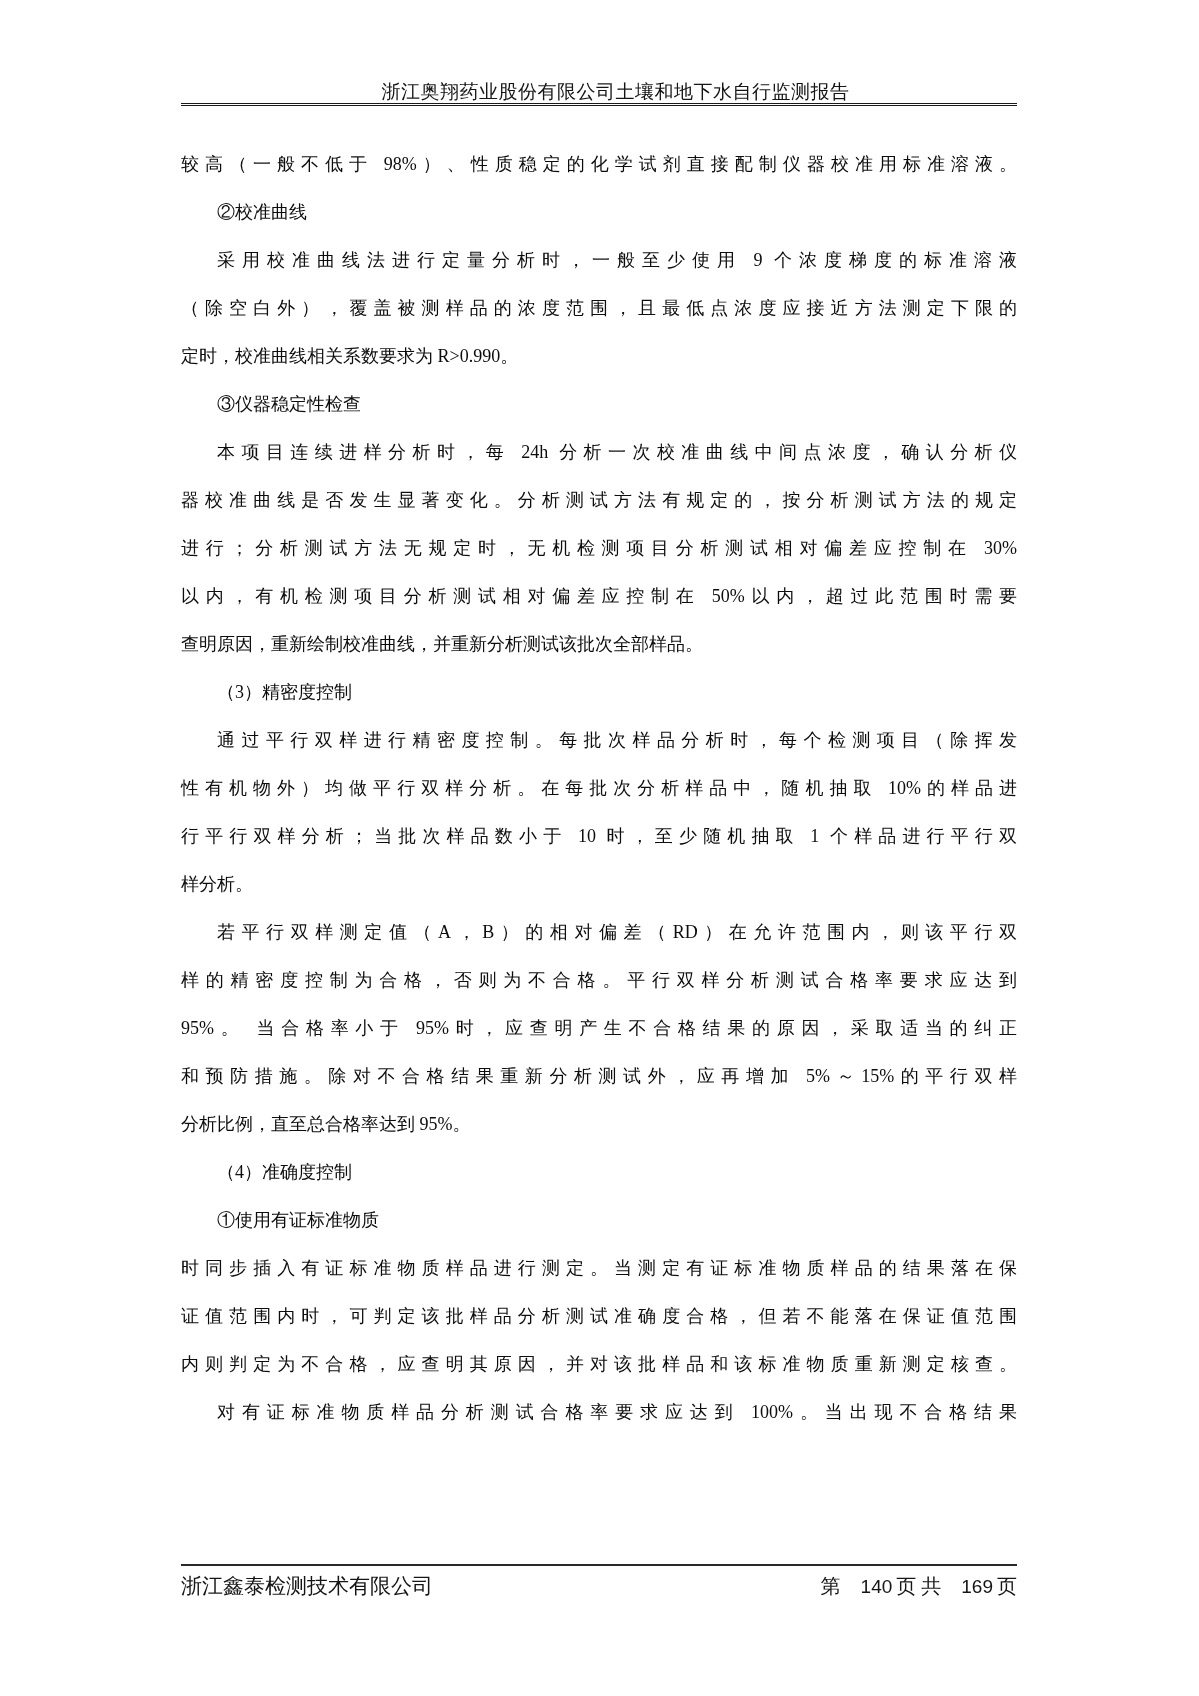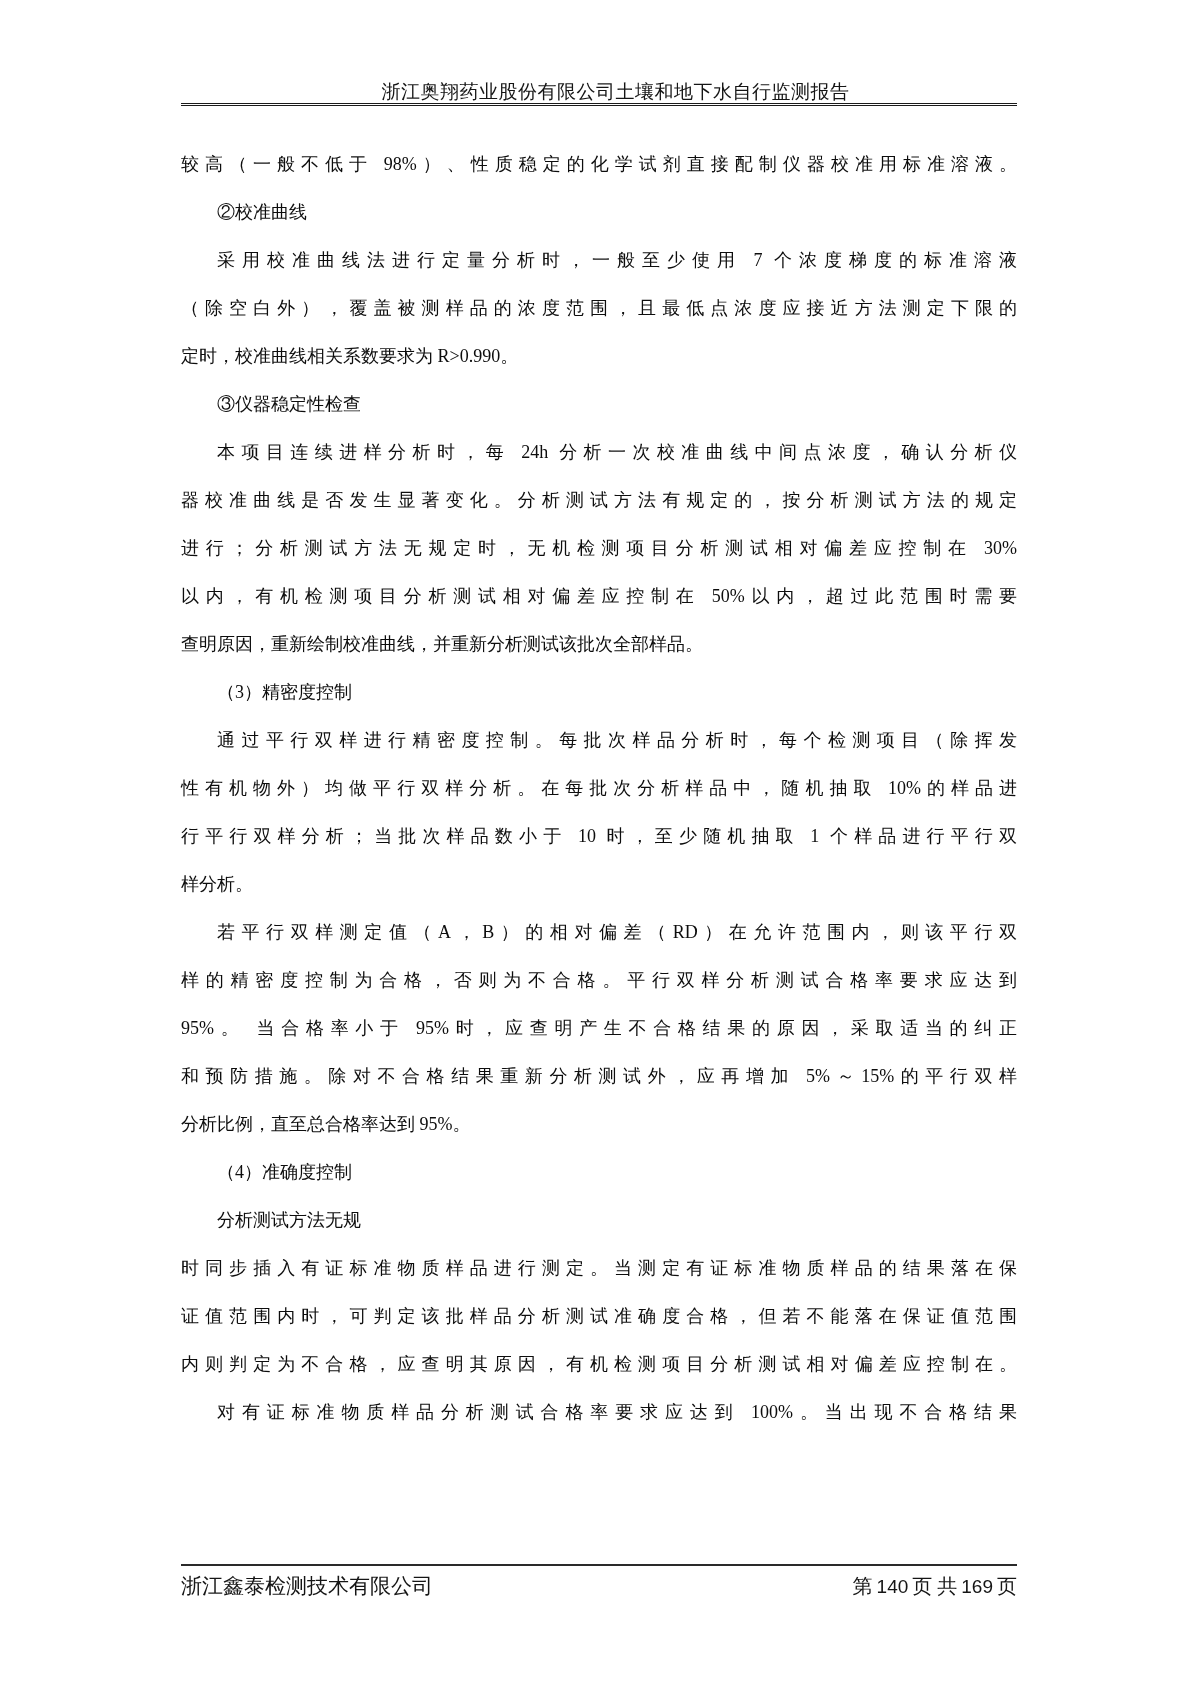--- a/index.html
+++ b/index.html
@@ -68,57 +68,58 @@
     justify-content: space-between;
     align-items: baseline;
     font-size: 21px;
     color: #151515;
   }
   .footer .page-info { font-size: 20px; }
   .footer .num {
     font-family: "Liberation Sans", "DejaVu Sans", sans-serif;
     font-size: 19px;
     padding: 0 4px;
+    margin-left: 16px;
   }
 </style>
 </head>
 <body>
 
 <div id="page">
 
   <div class="header-title">浙江奥翔药业股份有限公司土壤和地下水自行监测报告</div>
   <div class="header-rule"></div>
 
   <div class="doc-body">
     <div class="ln jst">较高（一般不低于 98%）、性质稳定的化学试剂直接配制仪器校准用标准溶液。</div>
     <div class="ln ind">②校准曲线</div>
-    <div class="ln ind jst">采用校准曲线法进行定量分析时，一般至少使用 7 个浓度梯度的标准溶液</div>
+    <div class="ln ind jst">采用校准曲线法进行定量分析时，一般至少使用 9 个浓度梯度的标准溶液</div>
     <div class="ln jst">（除空白外），覆盖被测样品的浓度范围，且最低点浓度应接近方法测定下限的</div>
     <div class="ln">定时，校准曲线相关系数要求为 R&gt;0.990。</div>
     <div class="ln ind">③仪器稳定性检查</div>
     <div class="ln ind jst">本项目连续进样分析时，每 24h 分析一次校准曲线中间点浓度，确认分析仪</div>
     <div class="ln jst">器校准曲线是否发生显著变化。分析测试方法有规定的，按分析测试方法的规定</div>
     <div class="ln jst">进行；分析测试方法无规定时，无机检测项目分析测试相对偏差应控制在 30%</div>
     <div class="ln jst">以内，有机检测项目分析测试相对偏差应控制在 50%以内，超过此范围时需要</div>
     <div class="ln">查明原因，重新绘制校准曲线，并重新分析测试该批次全部样品。</div>
     <div class="ln ind">（3）精密度控制</div>
     <div class="ln ind jst">通过平行双样进行精密度控制。每批次样品分析时，每个检测项目（除挥发</div>
     <div class="ln jst">性有机物外）均做平行双样分析。在每批次分析样品中，随机抽取 10%的样品进</div>
     <div class="ln jst">行平行双样分析；当批次样品数小于 10 时，至少随机抽取 1 个样品进行平行双</div>
     <div class="ln">样分析。</div>
     <div class="ln ind jst">若平行双样测定值（A，B）的相对偏差（RD）在允许范围内，则该平行双</div>
     <div class="ln jst">样的精密度控制为合格，否则为不合格。平行双样分析测试合格率要求应达到</div>
     <div class="ln jst">95%。 当合格率小于 95%时，应查明产生不合格结果的原因，采取适当的纠正</div>
     <div class="ln jst">和预防措施。除对不合格结果重新分析测试外，应再增加 5%～15%的平行双样</div>
     <div class="ln">分析比例，直至总合格率达到 95%。</div>
     <div class="ln ind">（4）准确度控制</div>
-    <div class="ln ind">分析测试方法无规</div>
+    <div class="ln ind">①使用有证标准物质</div>
     <div class="ln jst">时同步插入有证标准物质样品进行测定。当测定有证标准物质样品的结果落在保</div>
     <div class="ln jst">证值范围内时，可判定该批样品分析测试准确度合格，但若不能落在保证值范围</div>
-    <div class="ln jst">内则判定为不合格，应查明其原因，有机检测项目分析测试相对偏差应控制在。</div>
+    <div class="ln jst">内则判定为不合格，应查明其原因，并对该批样品和该标准物质重新测定核查。</div>
     <div class="ln ind jst">对有证标准物质样品分析测试合格率要求应达到 100%。当出现不合格结果</div>
   </div>
 
   <div class="footer-rule"></div>
 
   <div class="footer">
     <span class="company">浙江鑫泰检测技术有限公司</span>
     <span class="page-info">
       <span>第</span><span class="num">140</span><span>页 共</span><span class="num">169</span><span>页</span>
     </span>

